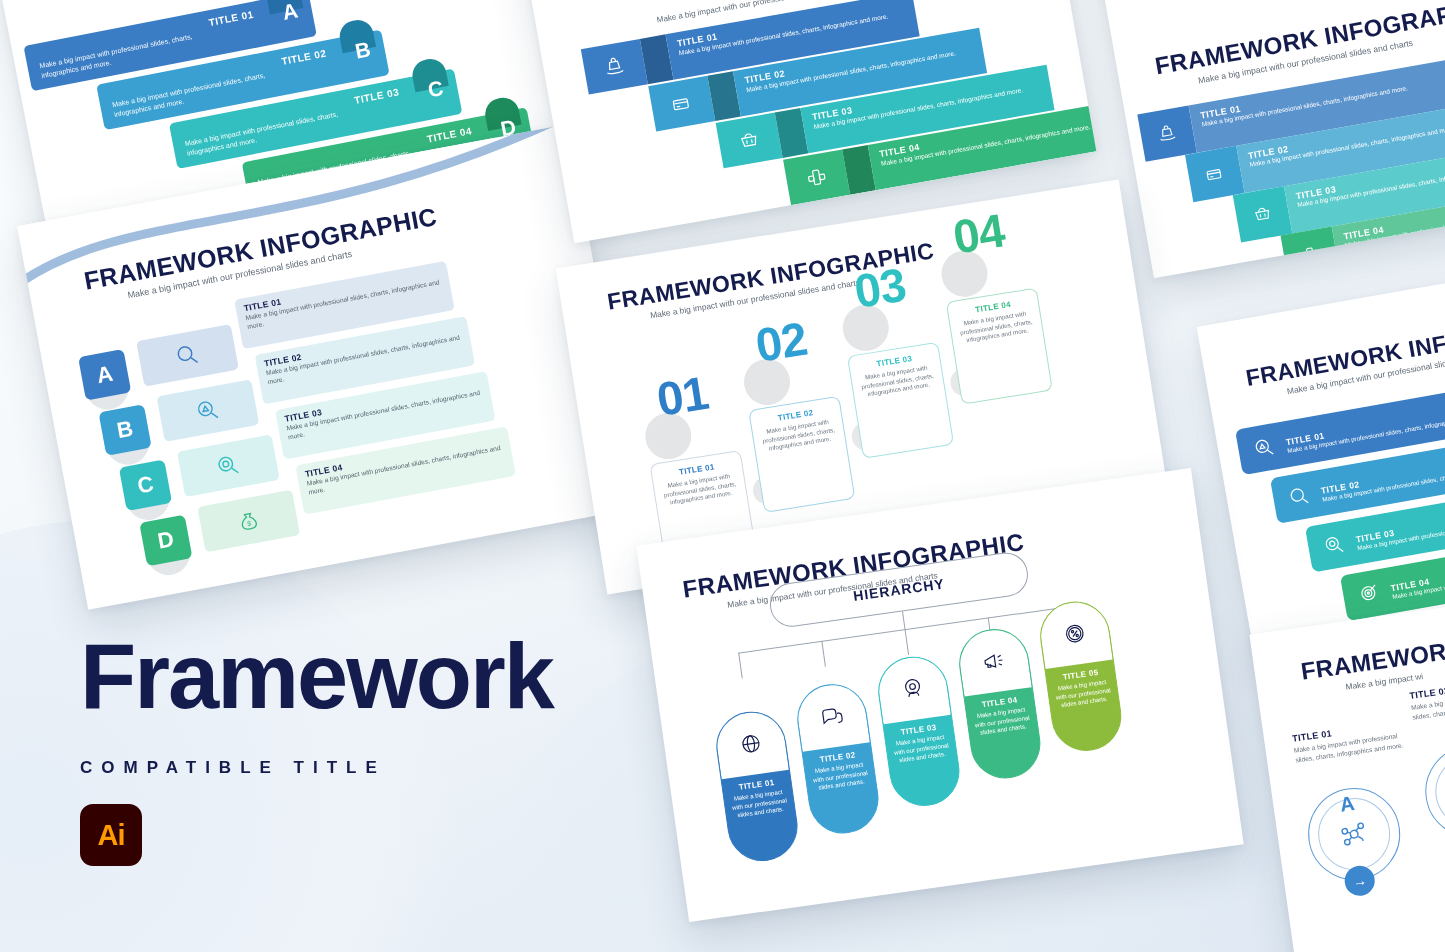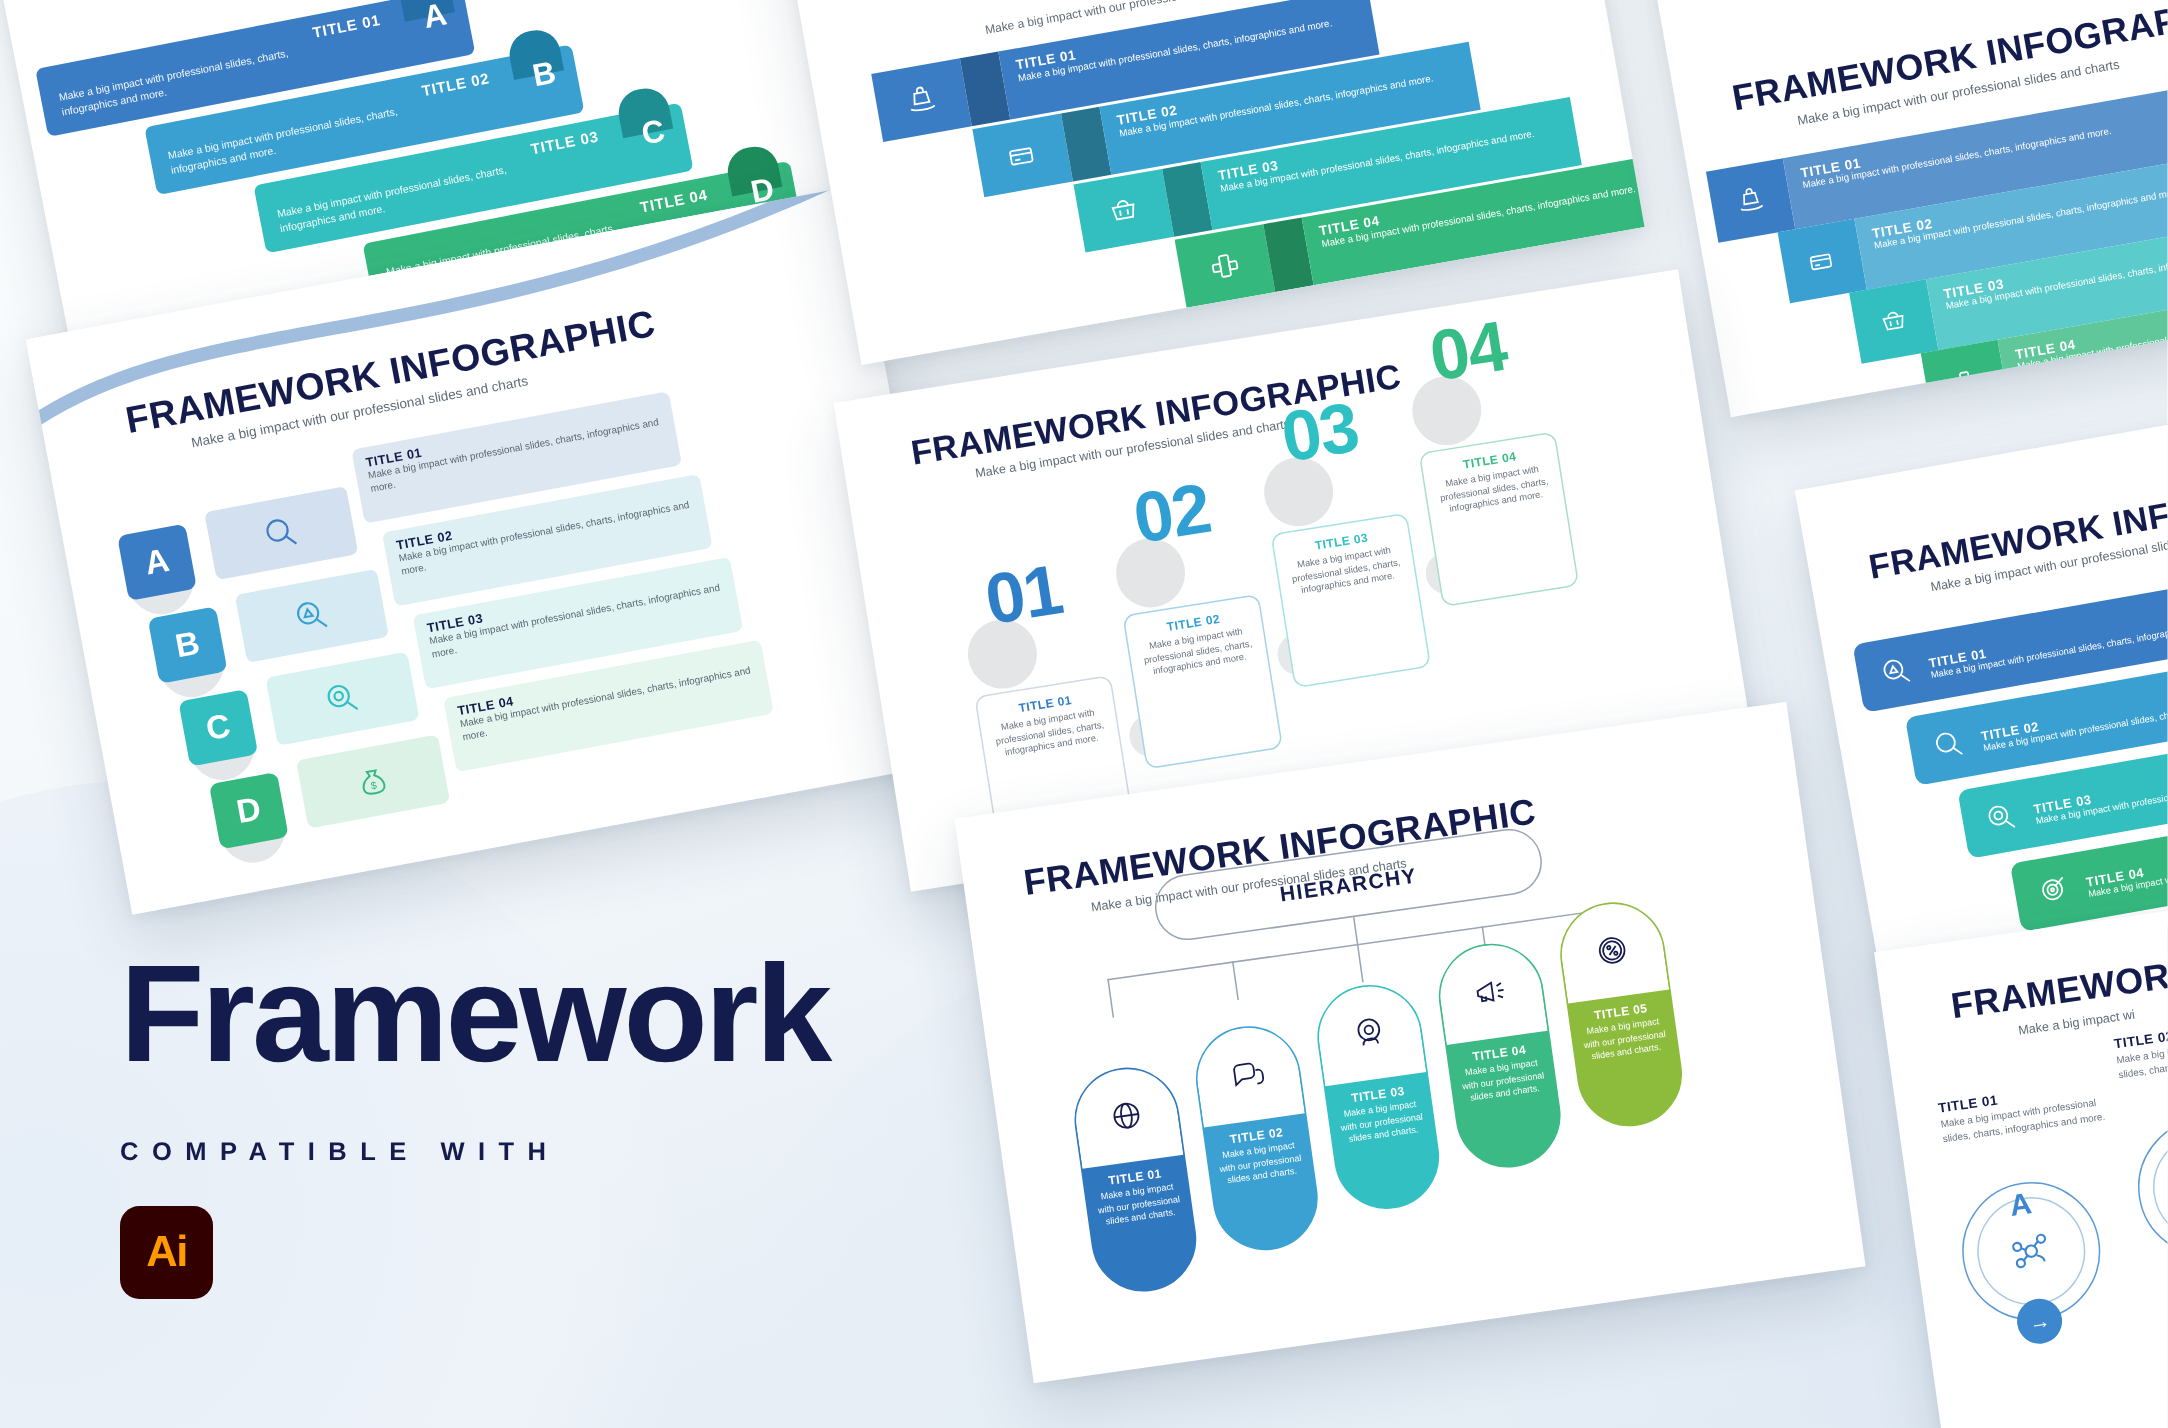--- a/index.html
+++ b/index.html
@@ -581,15 +581,15 @@
       <div class="inner">
         
       </div>
     </div>
 
   </div>
 </div>
 
 <div id="brand">
   <div id="brand-title">Framework</div>
-  <div id="brand-compat">COMPATIBLE WITH</div>
+  <div id="brand-compat">COMPATIBLE TITLE</div>
   <div id="ai-badge">Ai</div>
 </div>
 
 </body></html>

